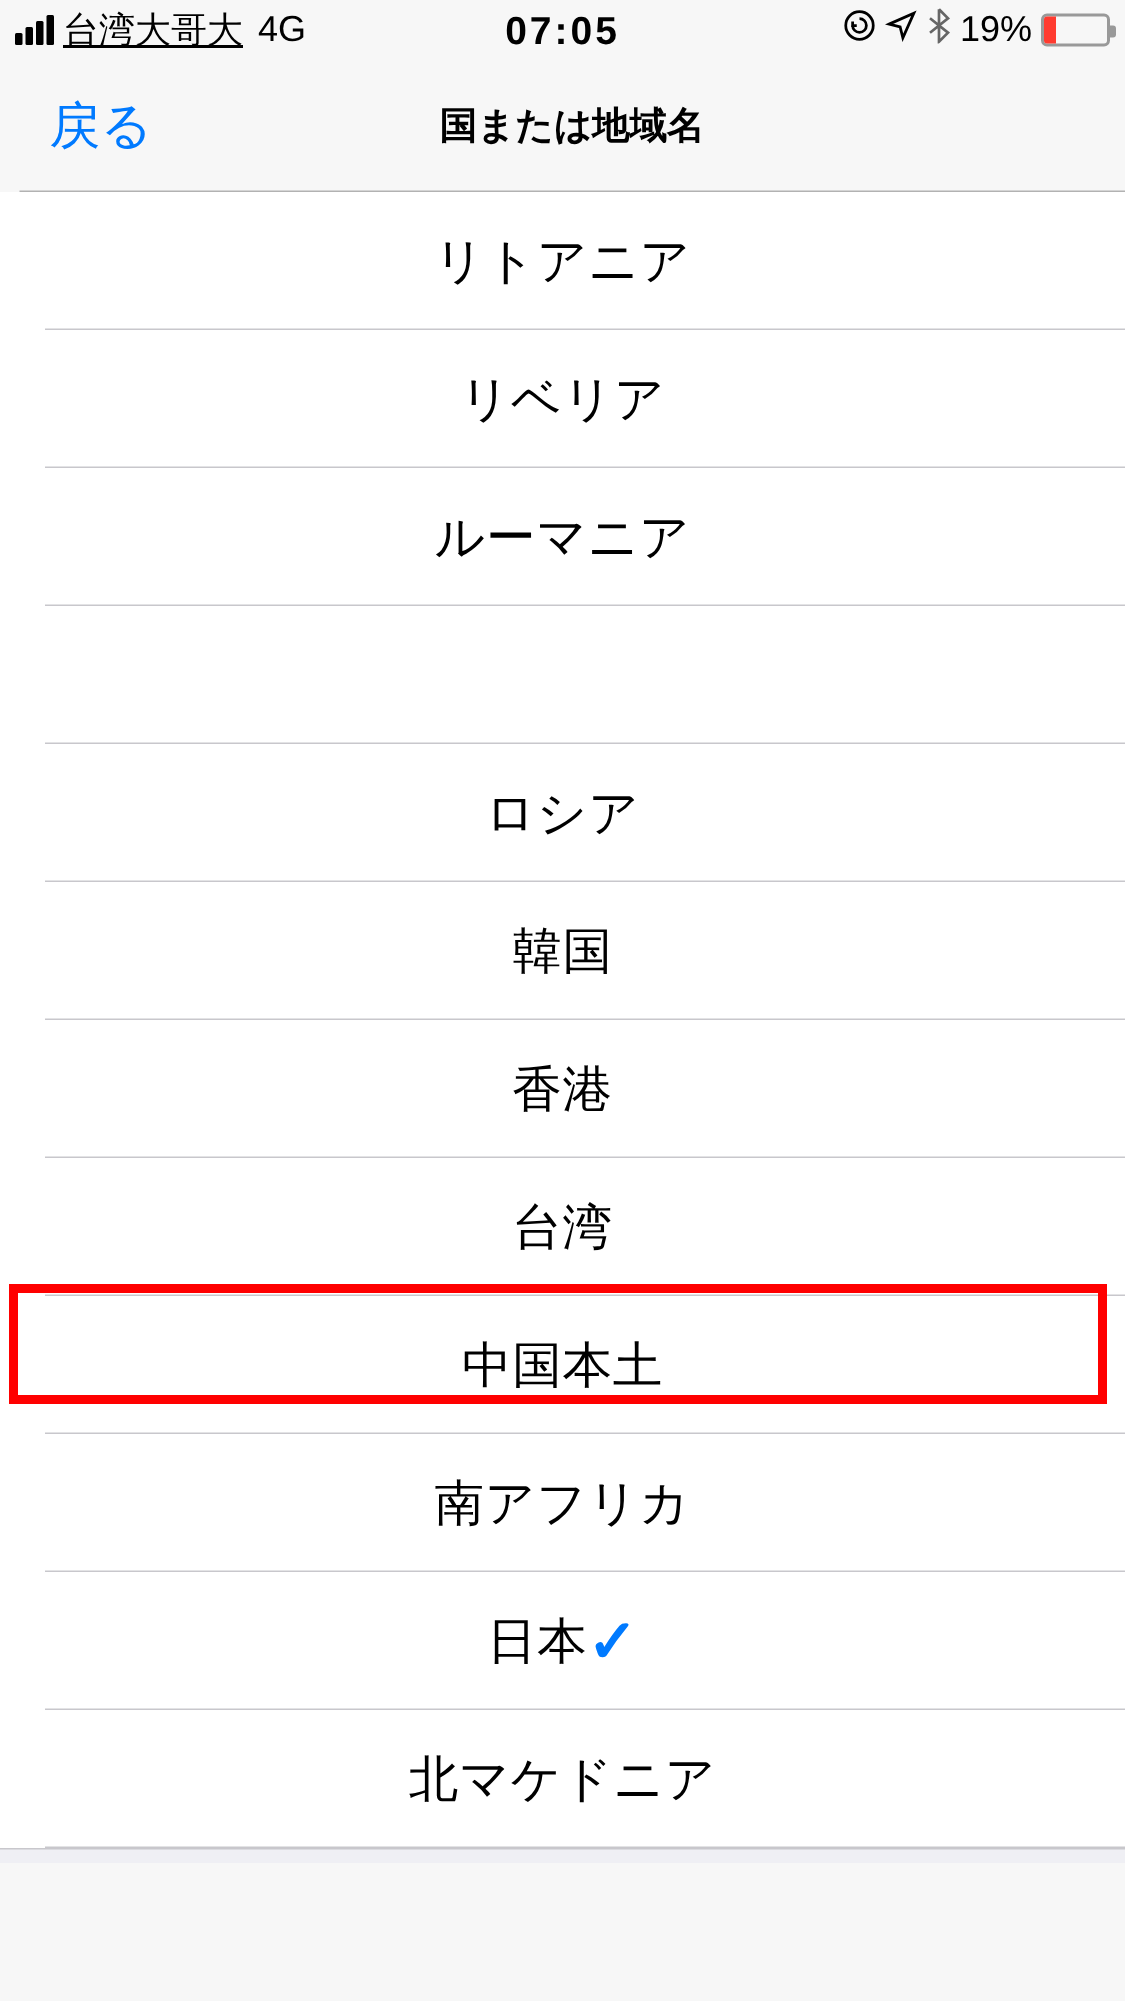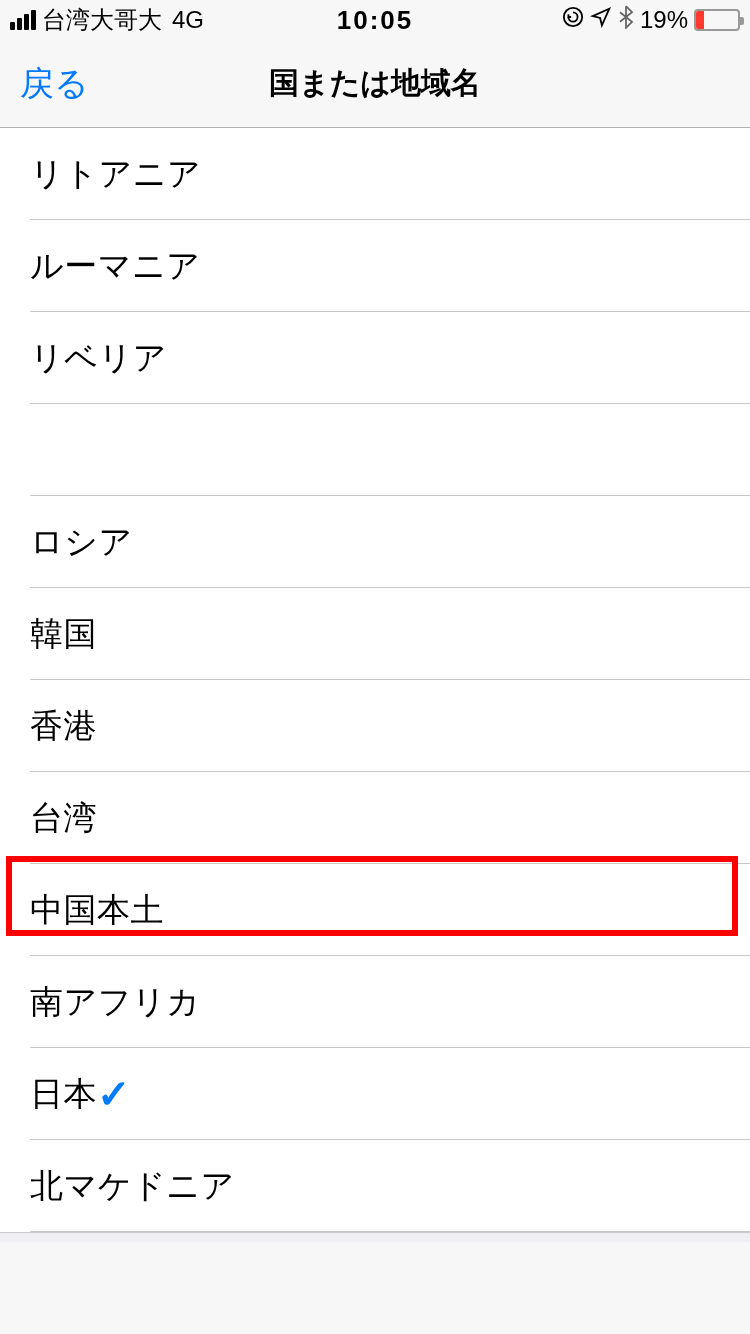--- a/index.html
+++ b/index.html
@@ -22,62 +22,63 @@
       color: #000;
     }
     .status-left { display: flex; align-items: center; gap: 6px; }
     .status-right { display: flex; align-items: center; gap: 6px; text-align: right; }
     .signal-bars { display: flex; align-items: flex-end; gap: 2px; }
     .signal-bars span { width: 5px; background: #000; border-radius: 1px; }
     .signal-bars span:nth-child(1){height:8px;}
     .signal-bars span:nth-child(2){height:12px;}
     .signal-bars span:nth-child(3){height:16px;}
     .signal-bars span:nth-child(4){height:20px;}
-    .carrier { font-size: 24px; }
+    .carrier { font-size: 24px; text-decoration: underline; }
     .network { font-size: 24px; margin-left: 4px;}
     .clock { font-size: 26px; font-weight: 600; position: absolute; left: 50%; transform: translateX(-50%); letter-spacing: 2px;}
     .battery {
       width: 46px; height: 22px; border: 2px solid #999; border-radius: 4px;
       position: relative; display:flex; align-items:center;
     }
     .battery::after {
       content:""; position:absolute; right:-6px; top:6px; width:4px; height:8px;
       background:#999; border-radius:0 2px 2px 0;
     }
     .battery-fill { width: 19%; height: 100%; background: #ff3b30; border-radius: 2px 0 0 2px;}
     .nav-bar {
       height: 88px;
       display: flex;
       align-items: center;
       justify-content: center;
       position: relative;
       background: #f7f7f7;
       border-bottom: 1px solid #b2b2b2;
+      margin-left: 13px;
     }
     .back-btn {
       position: absolute;
       left: 20px;
       color: #007aff;
       font-size: 34px;
       font-weight: 400;
     }
     .nav-title {
-      font-size: 30px;
+      font-size: 25px;
       font-weight: 600;
       color: #000;
     }
     .list {
       background: #fff;
       margin: 0;
     }
     .list-row {
       height: 92px;
       display: flex;
       align-items: center;
-      justify-content: flex-start;
+      justify-content: center;
       padding: 0 30px;
       position: relative;
     }
     .list-row .divider {
       position: absolute;
       left: 30px; right: 0; bottom: 0;
       height: 1px;
       background: #c8c7cc;
     }
     .row-label {
@@ -109,21 +110,21 @@
   <div class="status-left">
     <div class="signal-bars">
       <span></span>
         <span></span>
         <span></span>
         <span></span>
     </div>
     <span class="carrier">台湾大哥大</span>
     <span class="network">4G</span>
   </div>
-  <span class="clock">10:05</span>
+  <span class="clock">07:05</span>
   <div class="status-right">
     <span>
       <svg width="22" height="22" viewBox="0 0 24 24" fill="none" stroke="#000" stroke-width="2">
         <circle cx="12" cy="12" r="10"></circle>
         <path d="M12 7 a5 5 0 1 1 -5 5" fill="none"></path>
         <path d="M7 9 l0 3 l3 0" fill="none"></path>
       </svg>
     </span>
     <span>
       <svg width="22" height="22" viewBox="0 0 24 24" fill="none" stroke="#000" stroke-width="2">
@@ -146,25 +147,25 @@
   <span class="back-btn">戻る</span>
   <span class="nav-title">国または地域名</span>
 </div>
 
 <div class="list" id="country-list">
     <div class="list-row">
       <span class="row-label">リトアニア</span>
       <div class="divider"></div>
     </div>
     <div class="list-row">
+      <span class="row-label">リベリア</span>
+      <div class="divider"></div>
+    </div>
+    <div class="list-row">
       <span class="row-label">ルーマニア</span>
-      <div class="divider"></div>
-    </div>
-    <div class="list-row">
-      <span class="row-label">リベリア</span>
       <div class="divider"></div>
     </div>
     <div class="list-row">
       <div class="divider"></div>
     </div>
     <div class="list-row">
       <span class="row-label">ロシア</span>
       <div class="divider"></div>
     </div>
     <div class="list-row">

